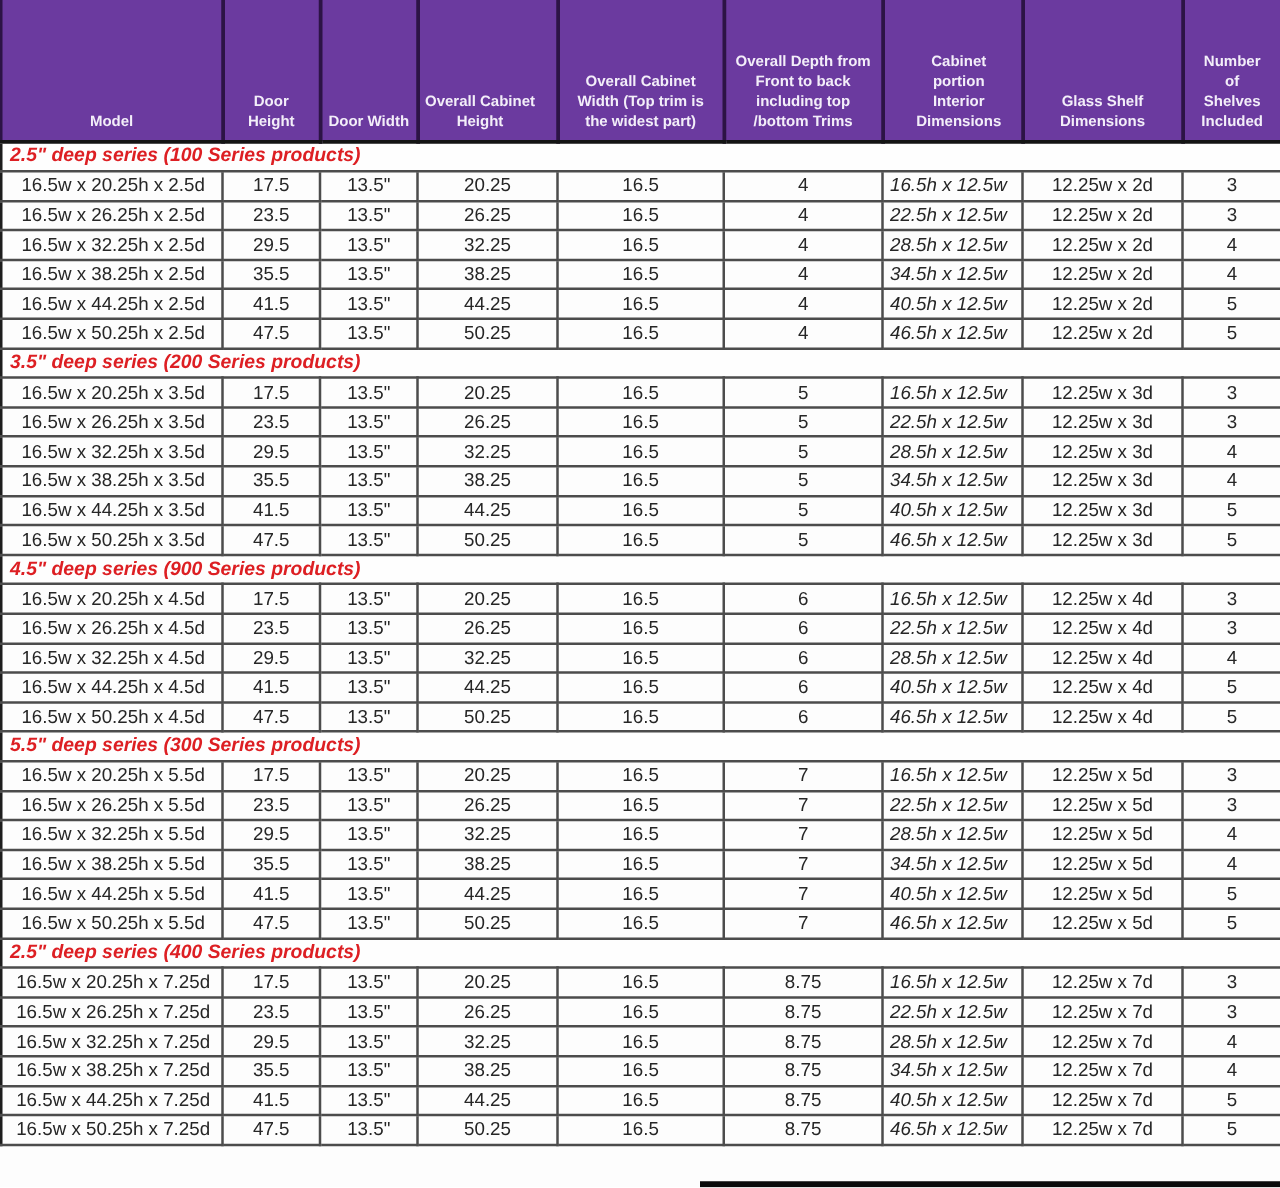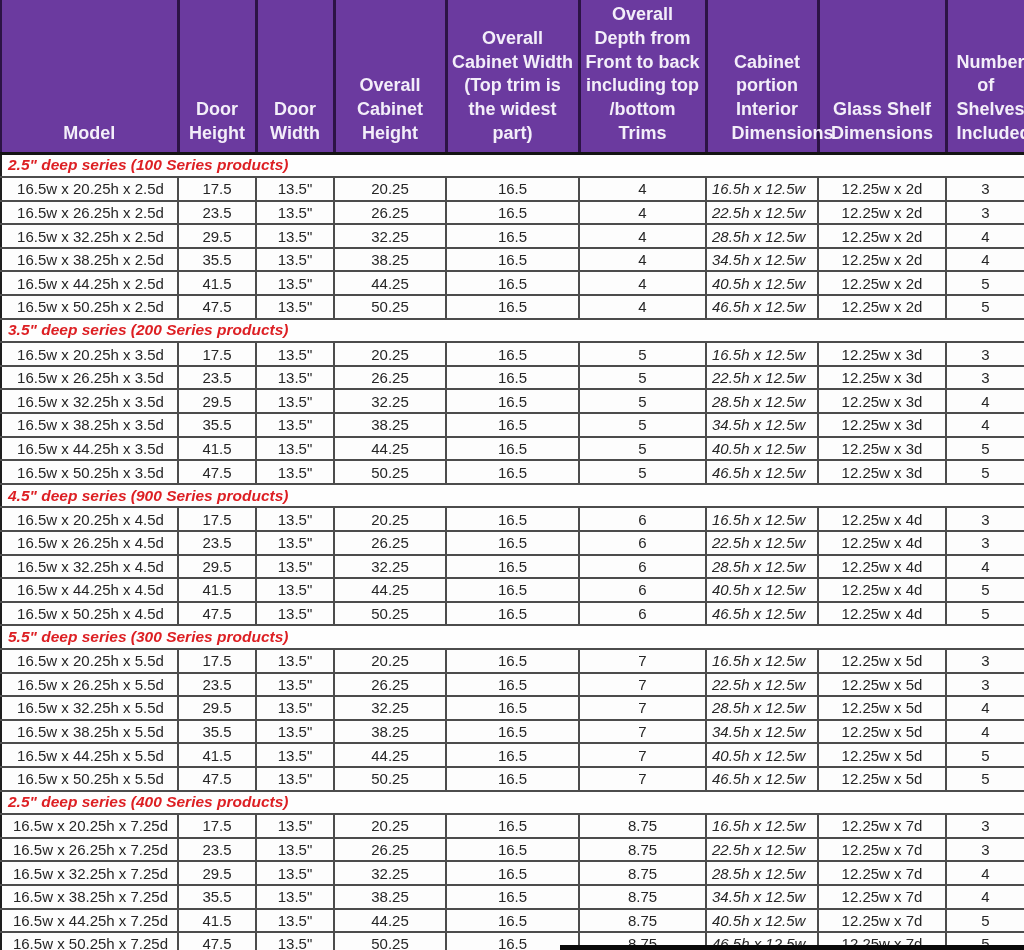--- a/index.html
+++ b/index.html
@@ -18,34 +18,34 @@
   table.spec {
     width: 1024px;
     border-collapse: collapse;
     table-layout: fixed;
   }
   
   thead th {
     background: #6b3a9f;
     color: #f3eef9;
     font-weight: bold;
-    font-size: 18px;
+    font-size: 12px;
     line-height: 1.32;
     vertical-align: bottom;
     text-align: center;
     height: 113px;
     padding: 3px 4px 6px 4px;
     border-right: 3px solid #2c1345;
     border-left: 3px solid #2c1345;
     border-bottom: 3px solid #141414;
     box-sizing: border-box;
   }
   thead th.c0 { border-left: 2px solid #2c1345; }
   thead th.c8 { border-right: 2px solid #2c1345; }
-  thead th.c3 { padding-left: 16px; padding-right: 16px; }
+  thead th.c3 { padding-right: 16px; }
   thead th.c6 { padding-left: 24px; padding-right: 14px; }
   thead th.c8 { padding-left: 9px;  padding-right: 9px; margin-left: 48px;  }
   
   tbody td {
     border: 2px solid #4c4c4c;
     font-size: 15px;
     color: #262626;
     text-align: center;
     padding: 1px 4px;
     height: 19.6px;

